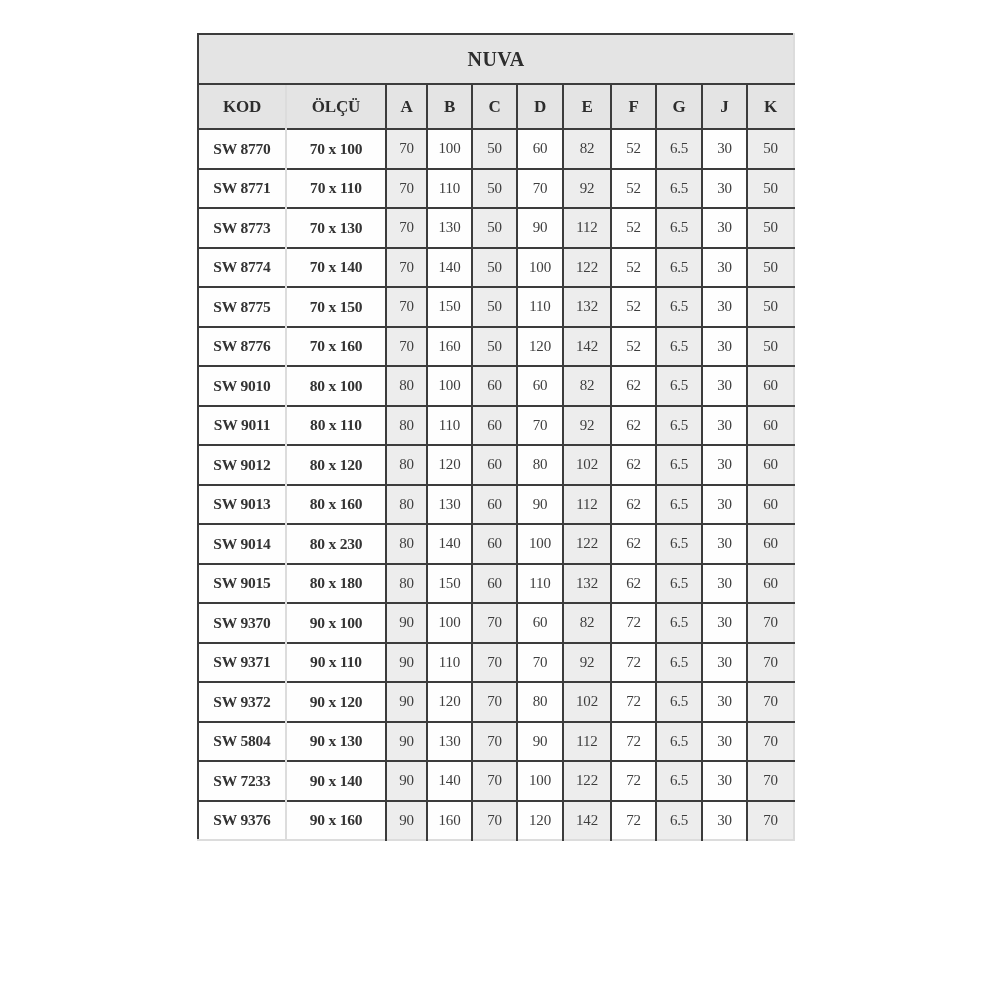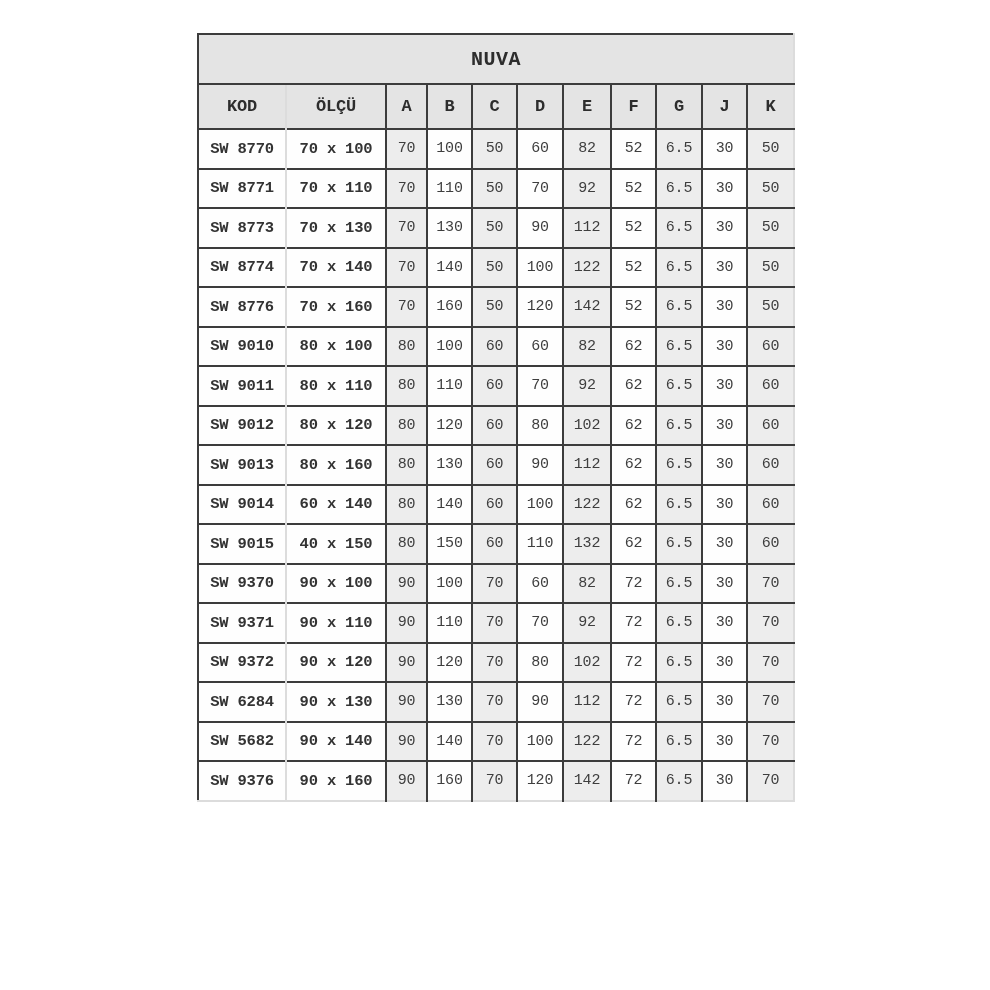--- a/index.html
+++ b/index.html
@@ -4,21 +4,21 @@
 <style>
   html, body {
     margin: 0;
     padding: 0;
   }
   .page {
     position: relative;
     width: 990px;
     height: 990px;
     background: #ffffff;
-    font-family: Liberation Mono, monospace;
+    font-family: Liberation Serif, serif;
     overflow: hidden;
   }
   table.spec-table {
     position: absolute;
     left: 197px;
     top: 33px;
     width: 596px;
     table-layout: fixed;
     border-collapse: collapse;
     border-top: 2px solid var(--border-dark);
@@ -168,20 +168,33 @@
           <td>140</td>
           <td class="shaded">50</td>
           <td>100</td>
           <td class="shaded">122</td>
           <td>52</td>
           <td class="shaded">6.5</td>
           <td>30</td>
           <td class="shaded">50</td>
         </tr>
         <tr>
+          <td class="label-cell">SW 8775</td>
+          <td class="label-cell">70 x 150</td>
+          <td class="shaded">70</td>
+          <td>150</td>
+          <td class="shaded">50</td>
+          <td>110</td>
+          <td class="shaded">132</td>
+          <td>52</td>
+          <td class="shaded">6.5</td>
+          <td>30</td>
+          <td class="shaded">50</td>
+        </tr>
+        <tr>
           <td class="label-cell">SW 8776</td>
           <td class="label-cell">70 x 160</td>
           <td class="shaded">70</td>
           <td>160</td>
           <td class="shaded">50</td>
           <td>120</td>
           <td class="shaded">142</td>
           <td>52</td>
           <td class="shaded">6.5</td>
           <td>30</td>
@@ -234,34 +247,34 @@
           <td class="shaded">60</td>
           <td>90</td>
           <td class="shaded">112</td>
           <td>62</td>
           <td class="shaded">6.5</td>
           <td>30</td>
           <td class="shaded">60</td>
         </tr>
         <tr>
           <td class="label-cell">SW 9014</td>
-          <td class="label-cell">60 x 140</td>
+          <td class="label-cell">80 x 230</td>
           <td class="shaded">80</td>
           <td>140</td>
           <td class="shaded">60</td>
           <td>100</td>
           <td class="shaded">122</td>
           <td>62</td>
           <td class="shaded">6.5</td>
           <td>30</td>
           <td class="shaded">60</td>
         </tr>
         <tr>
           <td class="label-cell">SW 9015</td>
-          <td class="label-cell">40 x 150</td>
+          <td class="label-cell">80 x 180</td>
           <td class="shaded">80</td>
           <td>150</td>
           <td class="shaded">60</td>
           <td>110</td>
           <td class="shaded">132</td>
           <td>62</td>
           <td class="shaded">6.5</td>
           <td>30</td>
           <td class="shaded">60</td>
         </tr>
@@ -298,34 +311,34 @@
           <td>120</td>
           <td class="shaded">70</td>
           <td>80</td>
           <td class="shaded">102</td>
           <td>72</td>
           <td class="shaded">6.5</td>
           <td>30</td>
           <td class="shaded">70</td>
         </tr>
         <tr>
-          <td class="label-cell">SW 6284</td>
+          <td class="label-cell">SW 5804</td>
           <td class="label-cell">90 x 130</td>
           <td class="shaded">90</td>
           <td>130</td>
           <td class="shaded">70</td>
           <td>90</td>
           <td class="shaded">112</td>
           <td>72</td>
           <td class="shaded">6.5</td>
           <td>30</td>
           <td class="shaded">70</td>
         </tr>
         <tr>
-          <td class="label-cell">SW 5682</td>
+          <td class="label-cell">SW 7233</td>
           <td class="label-cell">90 x 140</td>
           <td class="shaded">90</td>
           <td>140</td>
           <td class="shaded">70</td>
           <td>100</td>
           <td class="shaded">122</td>
           <td>72</td>
           <td class="shaded">6.5</td>
           <td>30</td>
           <td class="shaded">70</td>

